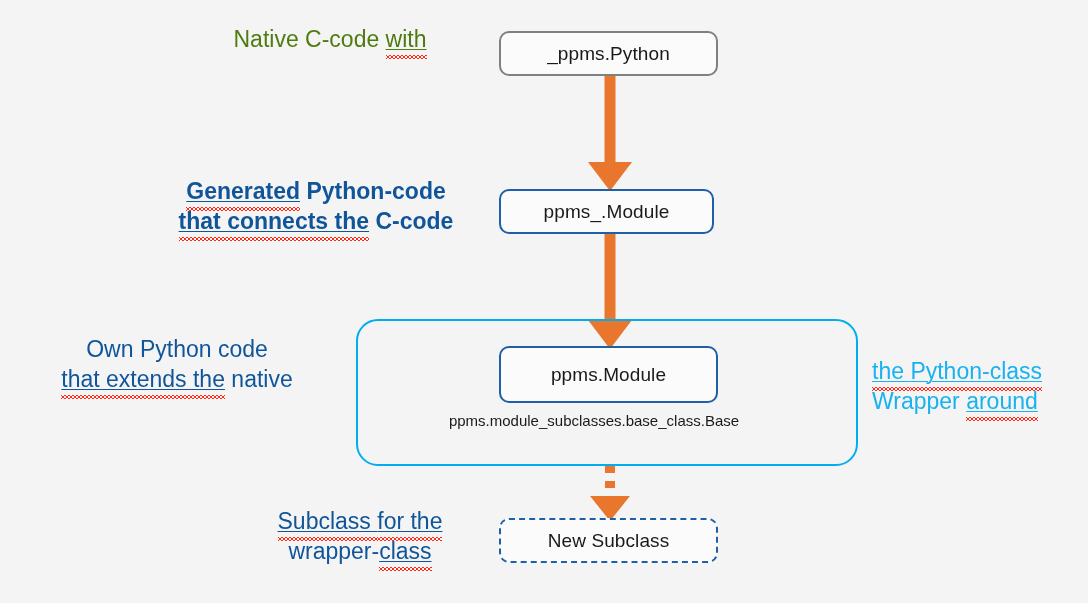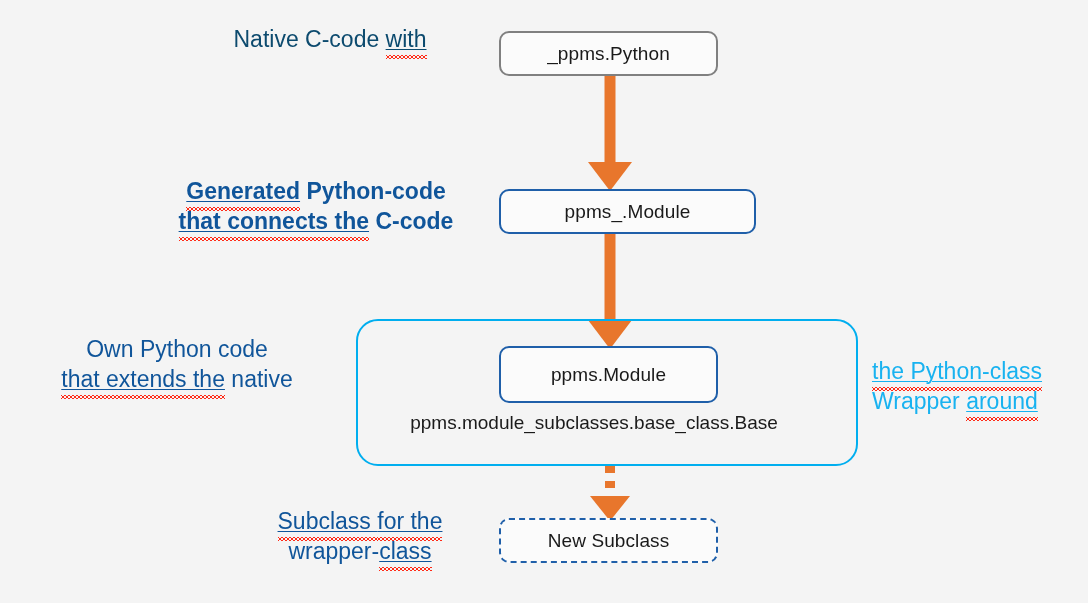--- a/index.html
+++ b/index.html
@@ -41,21 +41,21 @@
     border: 2.5px solid #1f5fa9;
     border-radius: 10px;
   }
   .node-dashed {
     border: 2.5px dashed #1f5fa9;
     border-radius: 10px;
   }
 
   
   #box-native     { left: 499px; top: 31px;  width: 219px; height: 45px; }
-  #box-generated  { left: 499px; top: 189px; width: 257px; height: 45px; }
+  #box-generated  { left: 499px; top: 189px; width: 215px; height: 45px; }
   #box-ppms       { left: 499px; top: 346px; width: 219px; height: 57px; }
   #box-subclass   { left: 499px; top: 518px; width: 219px; height: 45px; }
 
   
   #wrapper-box {
     position: absolute;
     left: 356px;
     top: 319px;
     width: 502px;
     height: 147px;
@@ -63,40 +63,40 @@
     border: 2.5px solid #00aeef;
     border-radius: 22px;
     background: transparent;
   }
   #wrapper-baseclass {
     position: absolute;
     left: 356px;
     top: 412px;
     width: 476px;
     text-align: center;
-    font-size: 19px;
+    font-size: 15px;
     color: #1a1a1a;
     white-space: nowrap;
   }
 
   
   .arrow {
     position: absolute;
   }
 
   
   .label {
     position: absolute;
     font-size: 23px;
     line-height: 1.32;
     text-align: center;
     white-space: nowrap;
   }
   .label .ln { display: block; }
-  .lbl-gray { color: #0c4a6e; }
+  .lbl-gray { color: #4d7c0f; }
   .lbl-blue { color: #10559a; }
   .lbl-cyan { color: #18b2f0; }
 
   
   .sq {
     position: relative;
     text-decoration: underline;
     text-decoration-color: currentColor;
     text-decoration-thickness: 1.4px;
     text-underline-offset: 2px;

